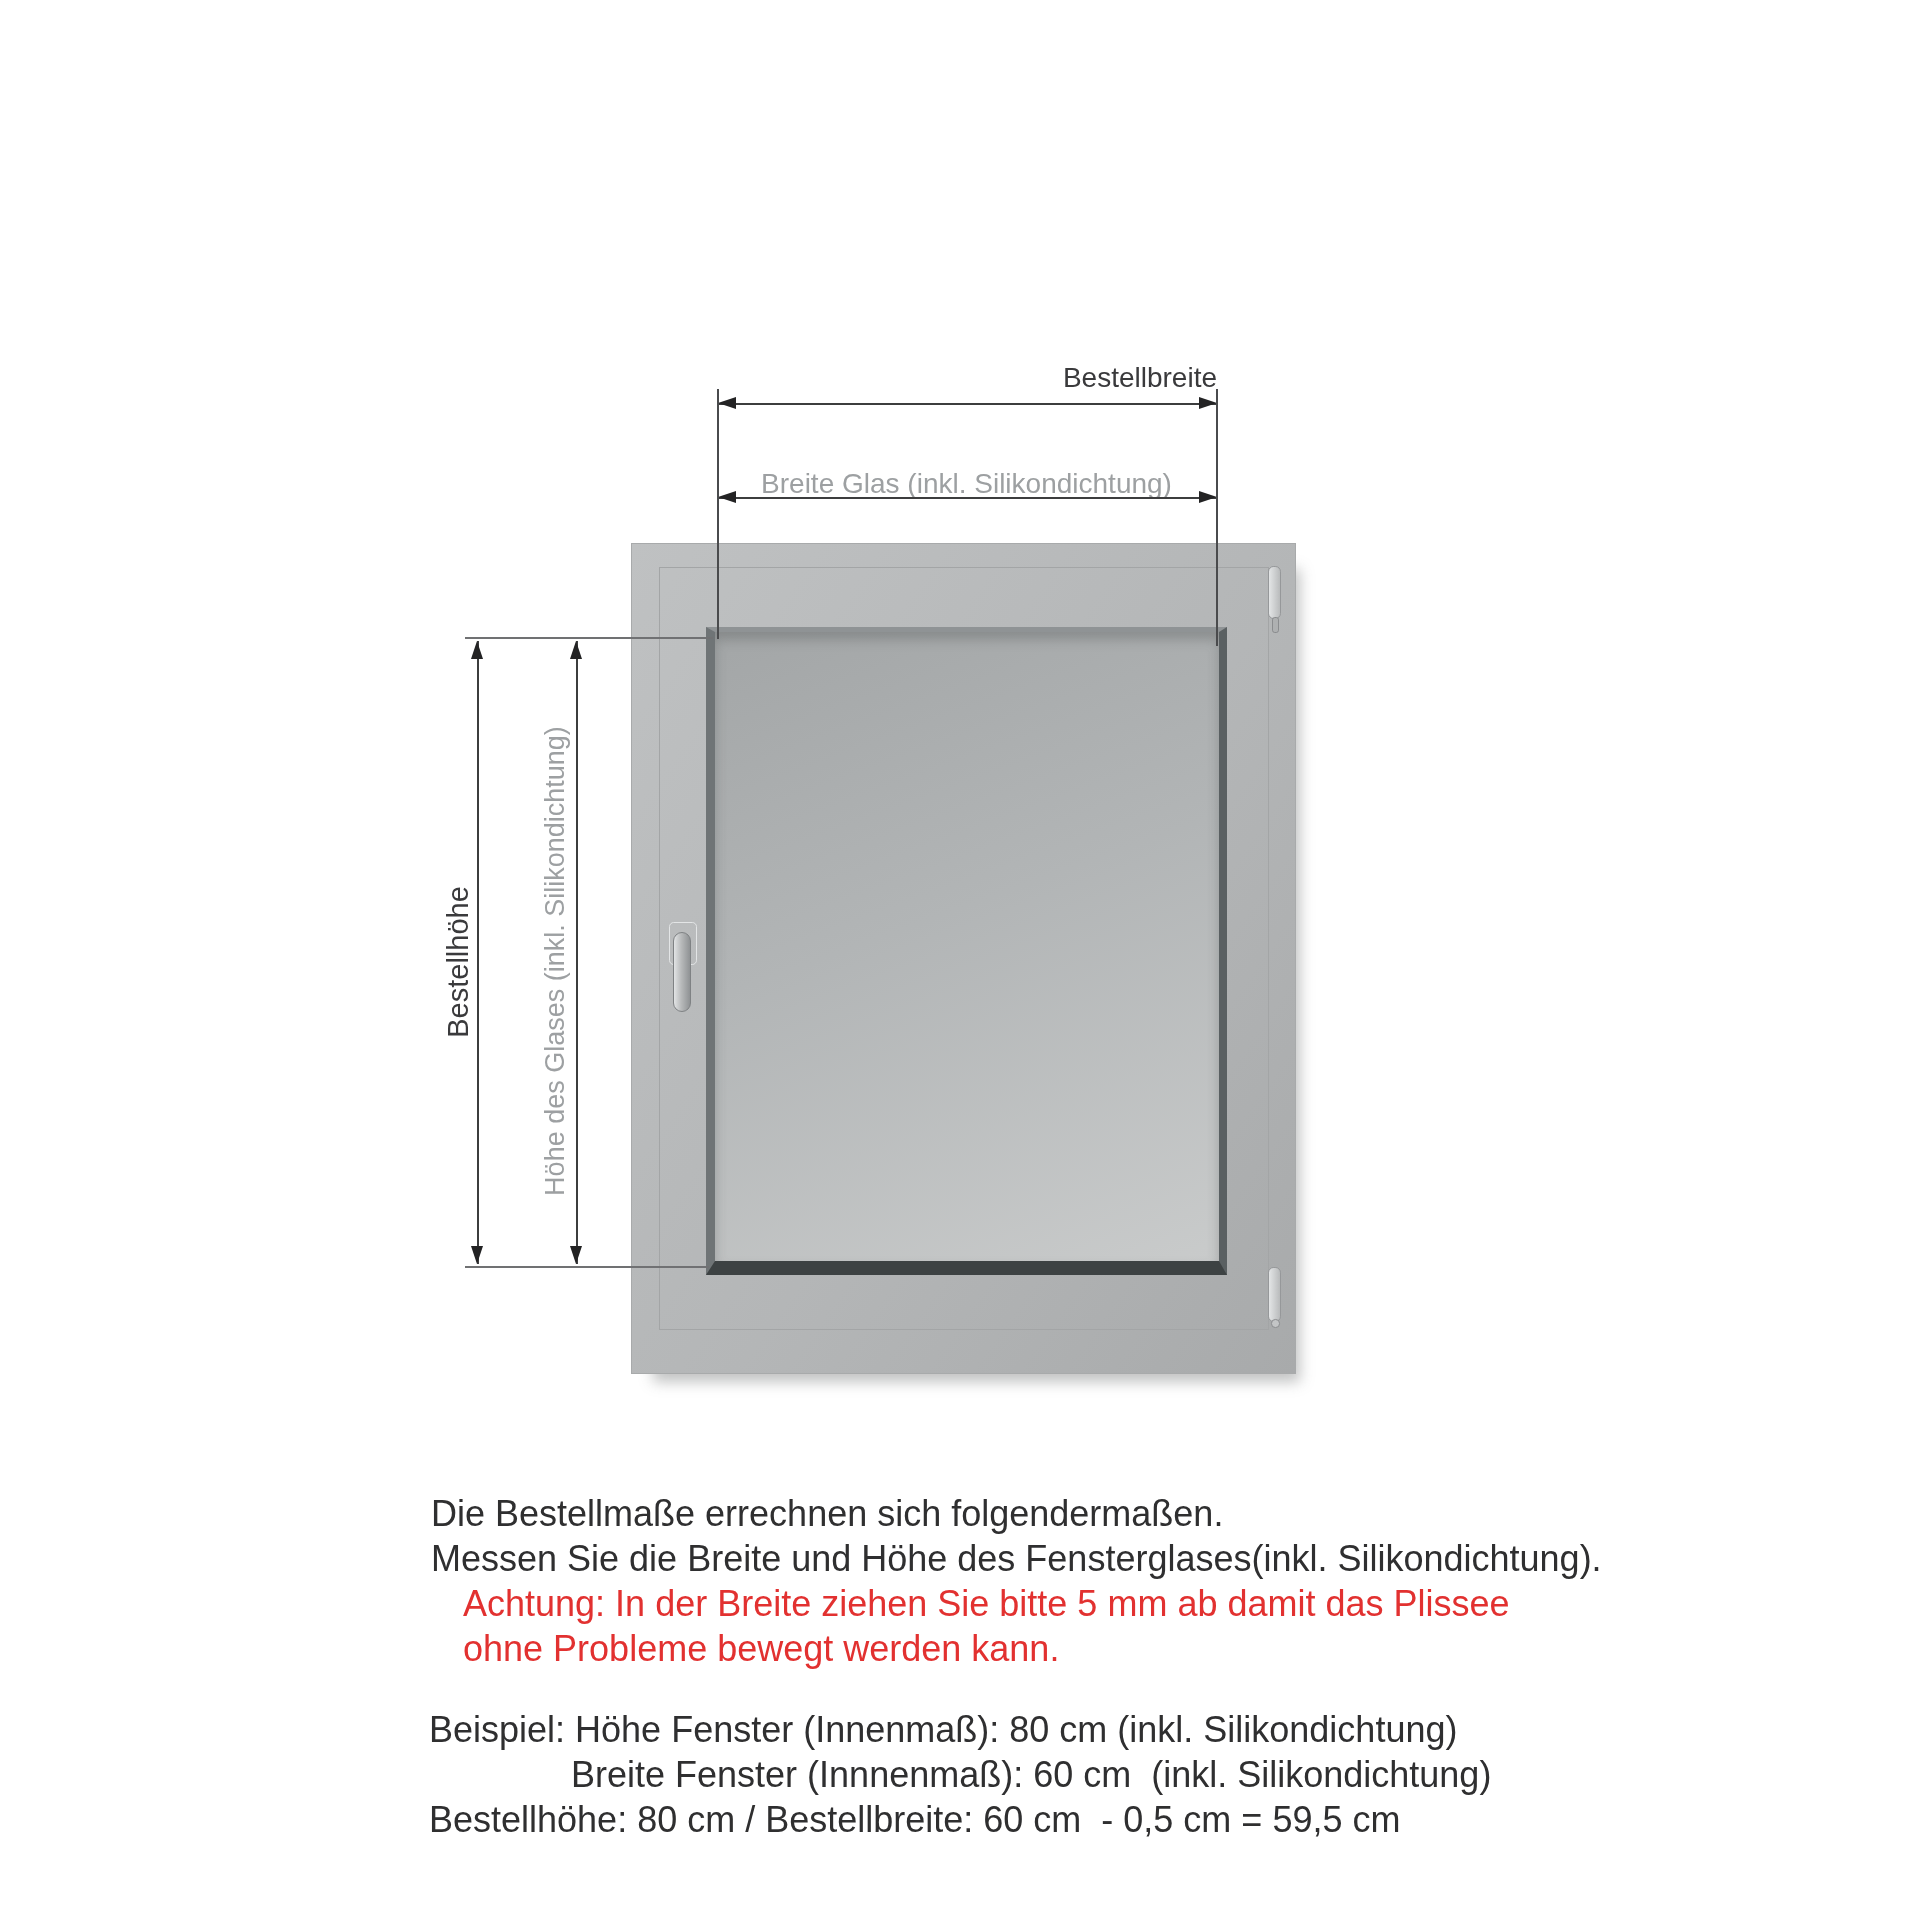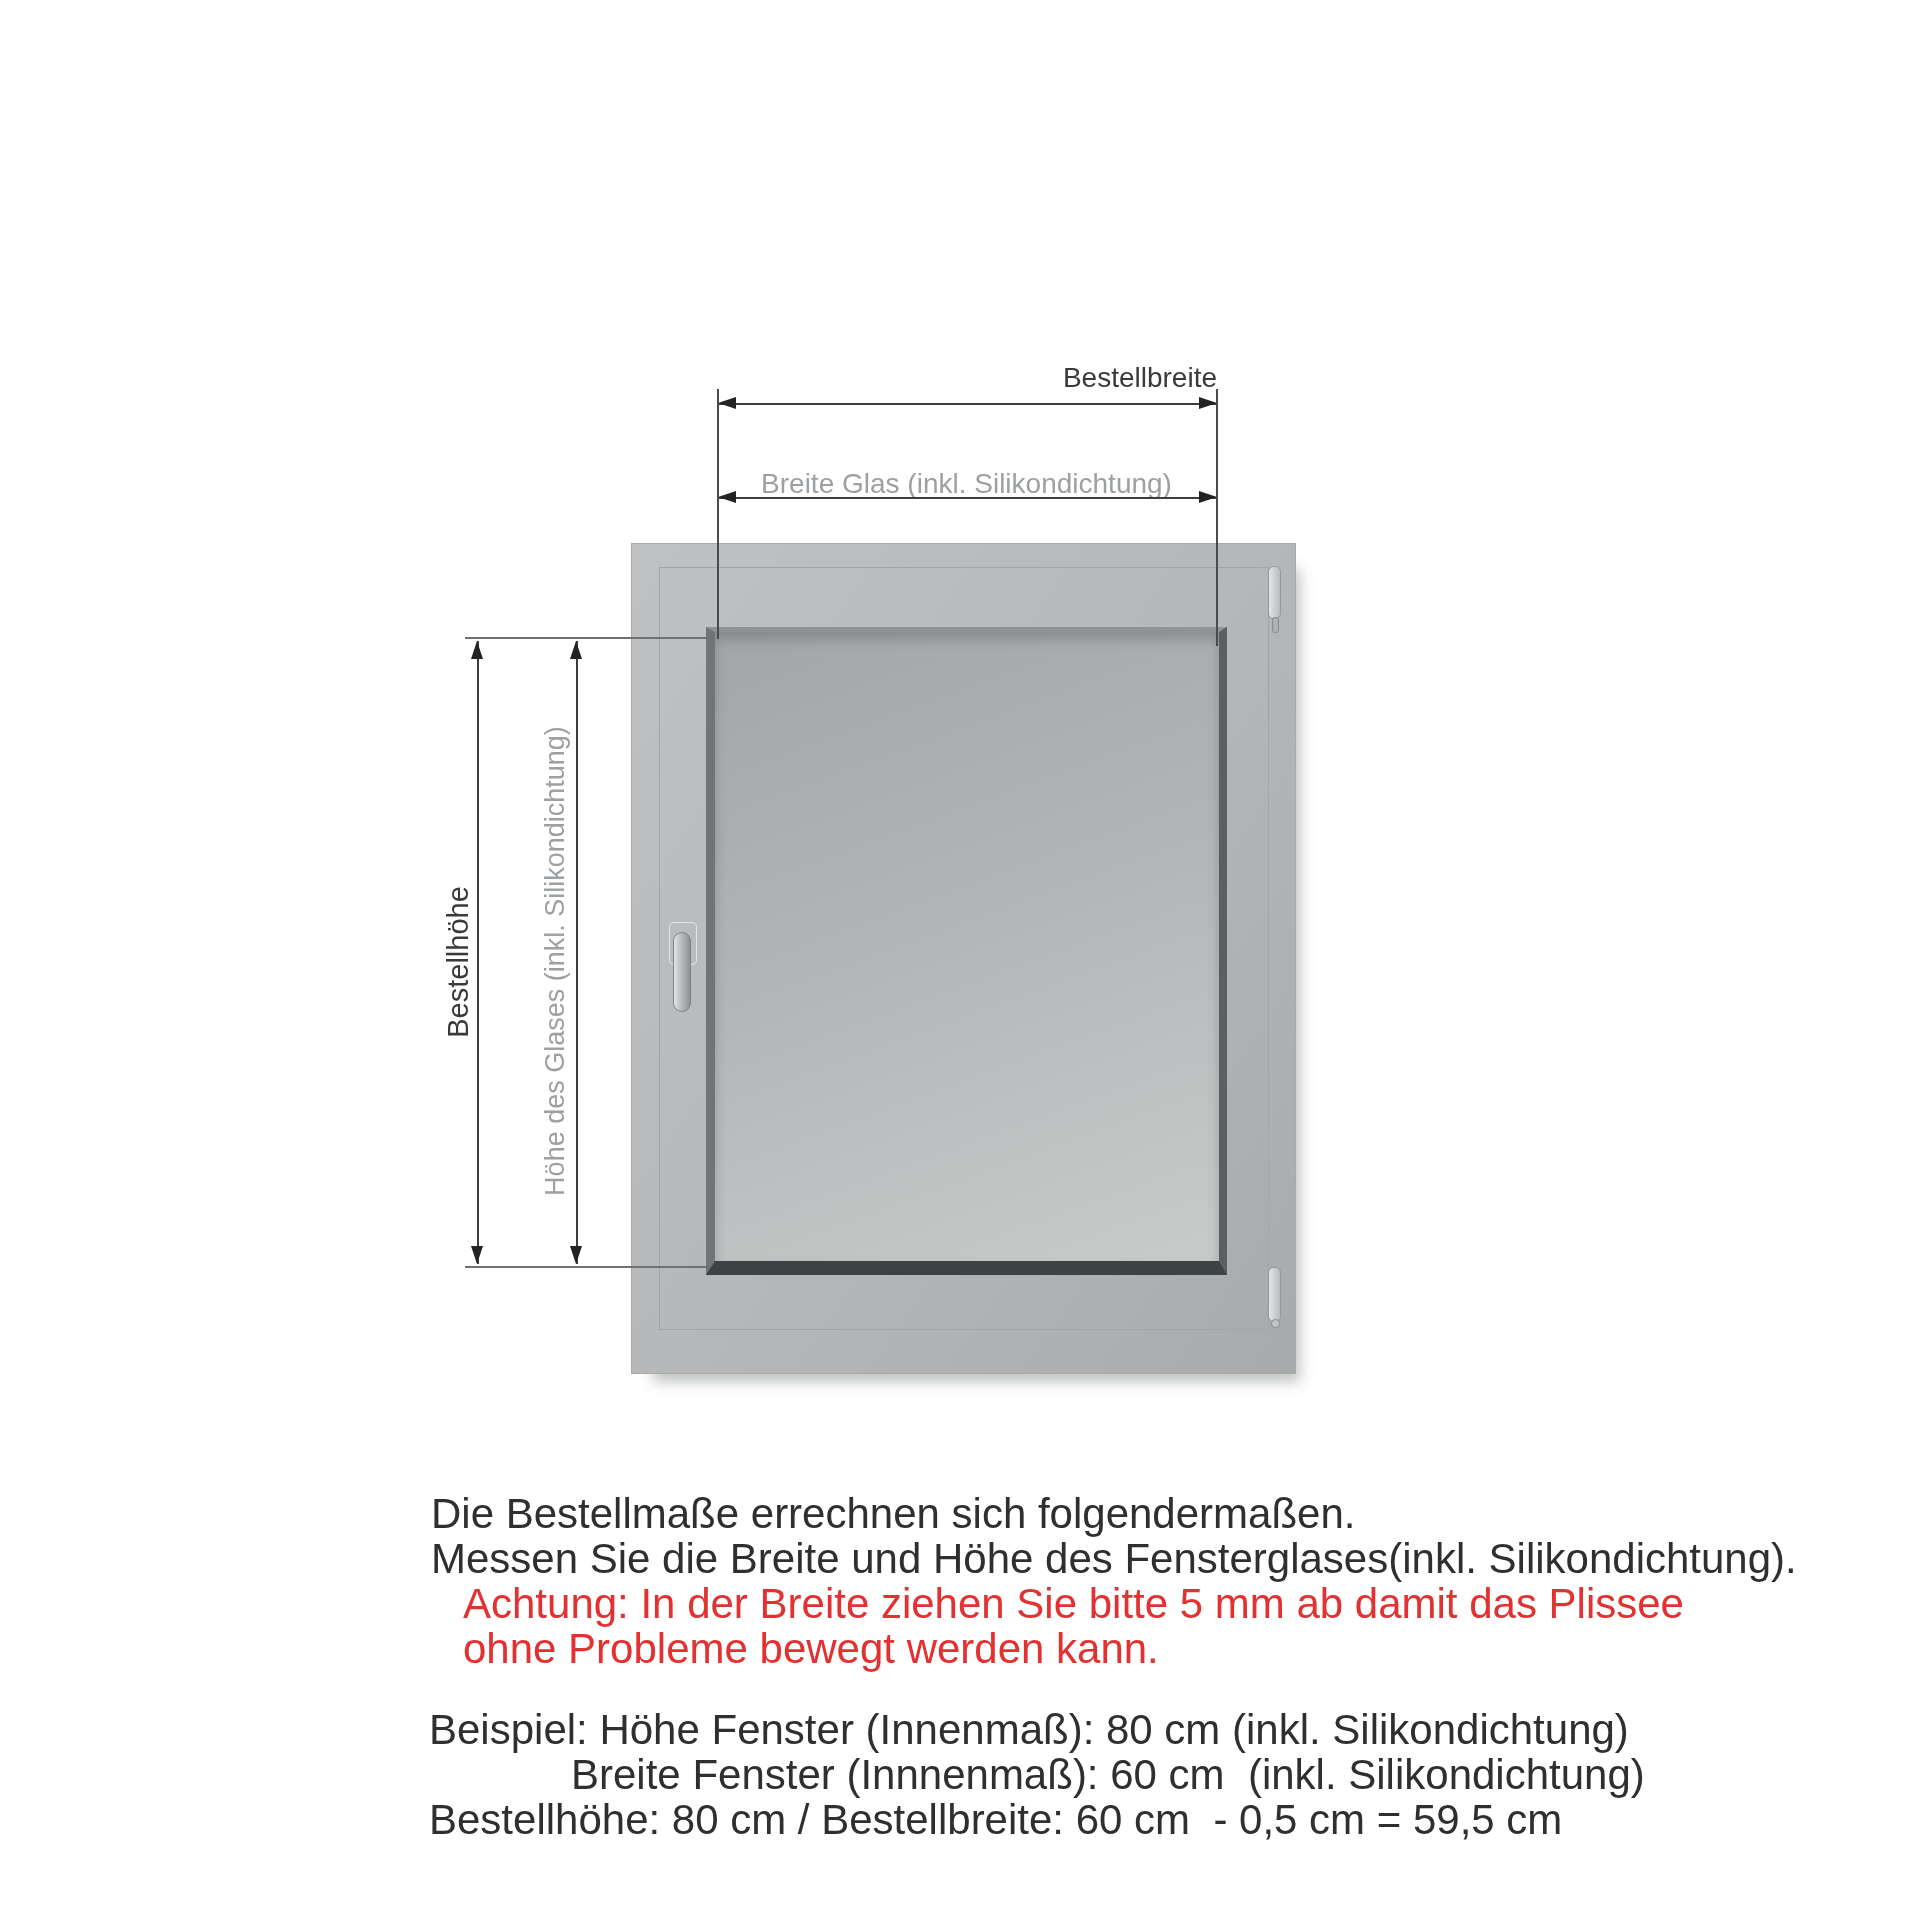--- a/index.html
+++ b/index.html
@@ -47,21 +47,21 @@
   .handle-lever{left:673px;top:932px;width:18px;height:80px;border-radius:9.4px;
        background:linear-gradient(90deg,#e2e4e5 0%,#b8babb 45%,#8f9294 100%);
        border:0.9px solid #7f8284;box-sizing:border-box;}
 
   .hinge-body{width:13px;background:linear-gradient(90deg,#e3e5e6,#b9bbbc);
        border:0.9px solid #96989a;border-radius:5.6px;box-sizing:border-box;}
   .hinge-pin{width:6.6px;background:#aeb0b1;border:0.9px solid #8a8c8e;border-radius:2.8px;box-sizing:border-box;}
   .hinge-dot{width:8.5px;height:8.5px;border-radius:50%;background:#c3c5c6;border:0.9px solid #8a8c8e;box-sizing:border-box;}
 
   
-  .txtline{white-space:pre;font-size:42px;line-height:45px;color:#2f2f30;}
+  .txtline{white-space:pre;font-size:36px;line-height:45px;color:#2f2f30;}
   .txt-red{color:#e23130;margin-left:32px;}
 </style>
 </head>
 <body>
 
 <div class="canvas">
 
 
   <div class="abs win"></div>
   <div class="abs win-inner-outline"></div>

